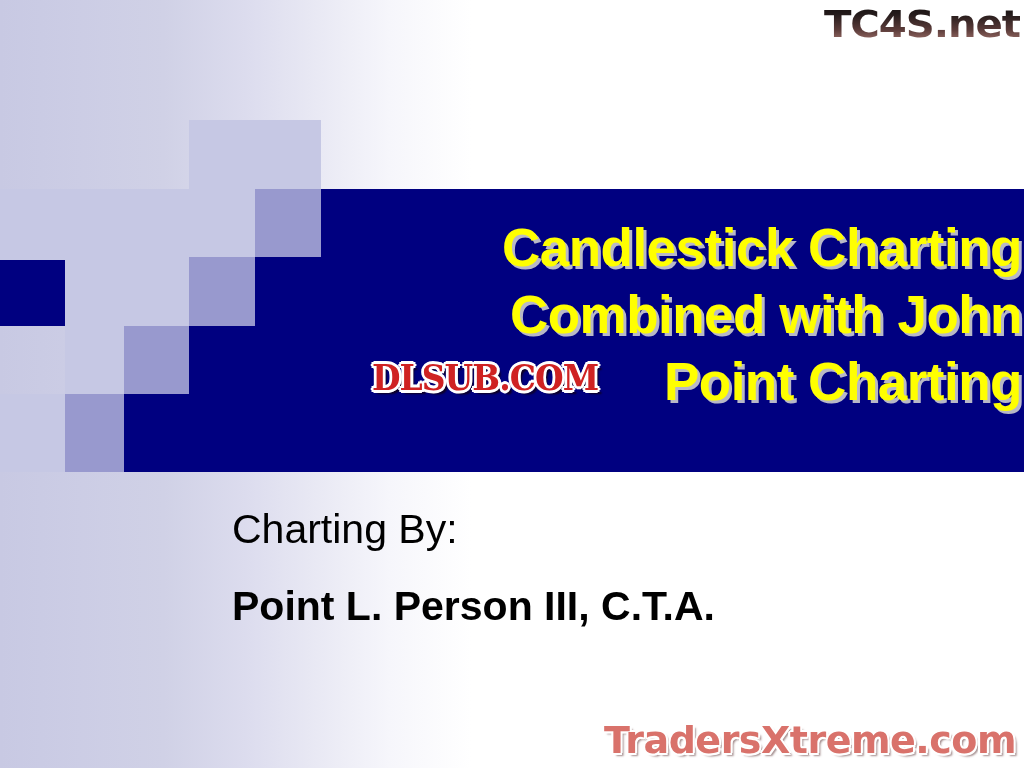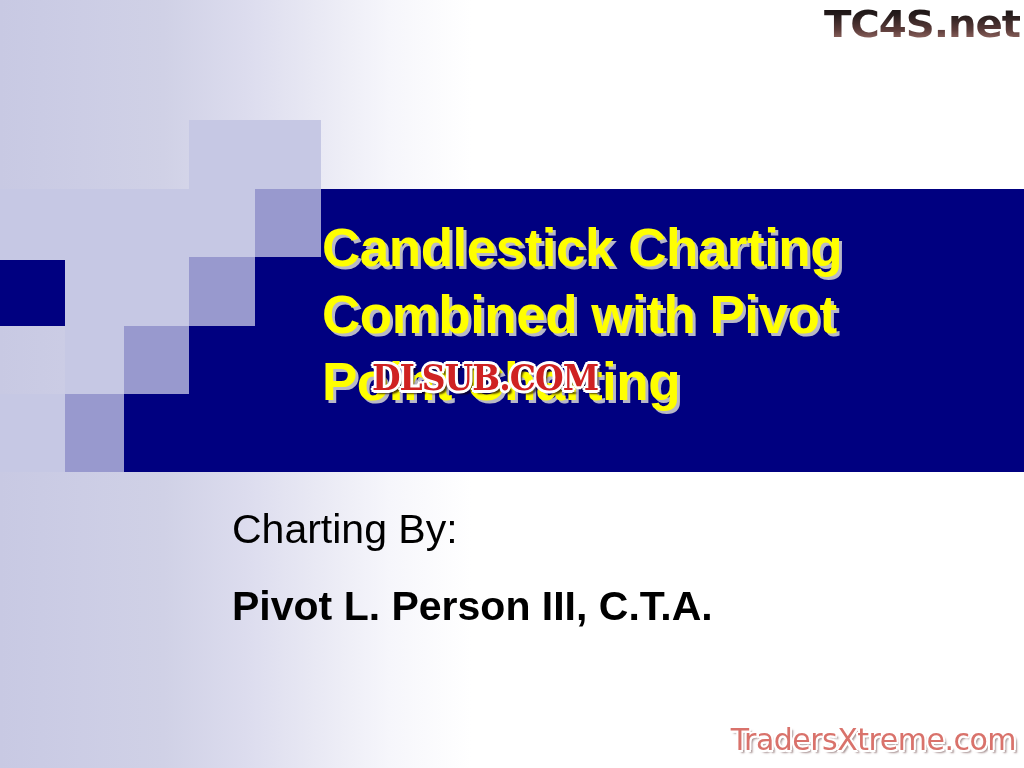--- a/index.html
+++ b/index.html
@@ -40,21 +40,21 @@
     position: absolute;
     background: #000080;
   }
 
   
   #title-block {
     position: absolute;
     left: 322px;
     top: 214px;
     width: 700px;
-    text-align: left;
+    text-align: right;
     z-index: 40;
     pointer-events: none;
   }
   .title-line {
     font-family: "Liberation Sans", sans-serif;
     font-weight: bold;
     font-size: 53px;
     line-height: 67px;
     color: #ffff00;
     letter-spacing: -0.5px;
@@ -133,22 +133,22 @@
        0    3px 0 #ffffff,
        4px  4px 2px rgba(20,0,0,0.75);
   }
 
   #wm-traders {
     position: absolute;
     right: 8px;
     bottom: 10px;
     z-index: 60;
     font-family: "DejaVu Sans", sans-serif;
-    font-weight: normal;
-    font-size: 30px;
+    font-weight: bold;
+    font-size: 38px;
     line-height: 36px;
     letter-spacing: -0.5px;
     color: #d9726b;
     white-space: nowrap;
     text-shadow:
       -1.5px -1.5px 0 #ffffff,
        1.5px -1.5px 0 #ffffff,
       -1.5px  1.5px 0 #ffffff,
        1.5px  1.5px 0 #ffffff,
       -2px 0 0 #ffffff,
@@ -185,27 +185,27 @@
 
   <div class="sq sq-navy" style="left:0px; top:260px; width:65px; height:66px;"></div>
 
   <div class="band" style="left:321px; top:189px; width:703px; height:68px;"></div>
   <div class="band" style="left:255px; top:257px; width:769px; height:69px;"></div>
   <div class="band" style="left:189px; top:326px; width:835px; height:68px;"></div>
   <div class="band" style="left:124px; top:394px; width:900px; height:78px;"></div>
 
   <div id="title-block">
     <div class="title-line">Candlestick Charting</div>
-    <div class="title-line">Combined with Pivot</div>
+    <div class="title-line">Combined with John</div>
     <div class="title-line">Point Charting</div>
   </div>
 
   <div id="presenter-block">
     <div id="presented-by">Charting By:</div>
-    <div id="author-name">Pivot L. Person III, C.T.A.</div>
+    <div id="author-name">Point L. Person III, C.T.A.</div>
   </div>
 
   <div id="wm-tc4s">TC4S.net</div>
 
   <div id="wm-dlsub">DLSUB.COM</div>
 
   <div id="wm-traders">TradersXtreme.com</div>
 
 </div>
 

